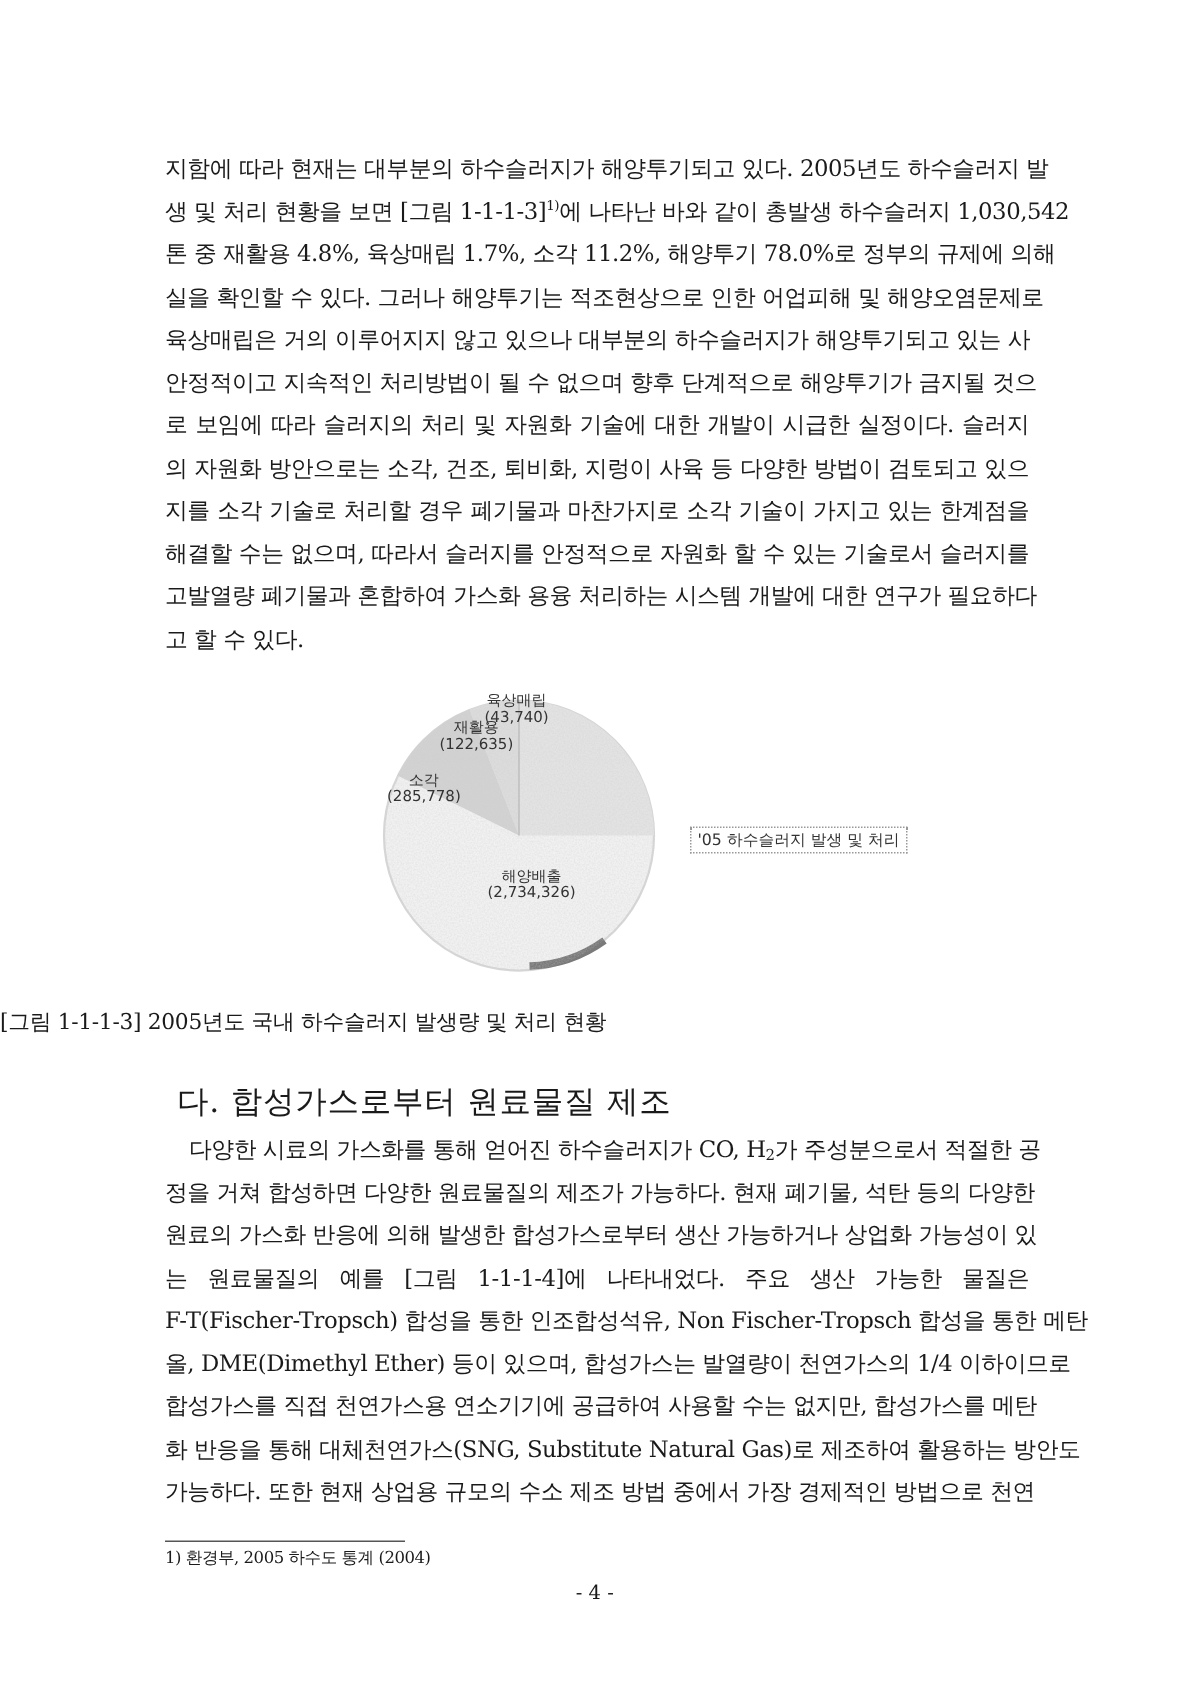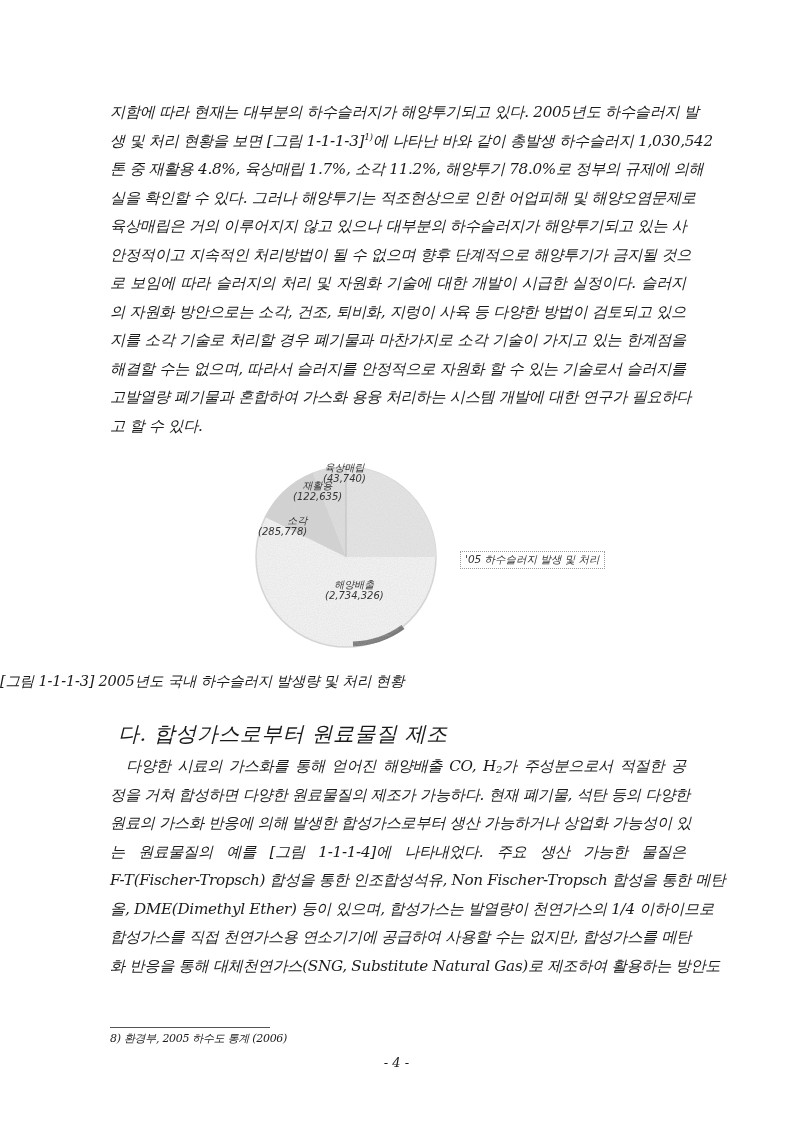--- a/index.html
+++ b/index.html
@@ -1,18 +1,18 @@
 <!DOCTYPE html>
 <html><head>
   <meta charset="utf-8">
   <style>
     html, body { margin: 0; padding: 0; background: #ffffff; }
     body { width: 793px; height: 1123px; position: relative; overflow: hidden;
            font-family: "DejaVu Serif", "Liberation Serif", serif; color: #1a1a1a; }
-    .page { position: absolute; left: 0; top: 0; width: 793px; height: 1123px; font-style: italic; }
+    .page { position: absolute; left: 0; top: 0; width: 793px; height: 1123px; }
     .para { position: absolute; left: 110px; width: 576px; font-size: 15.2px; line-height: 28.5px; }
     .para .ln { display: block; white-space: nowrap; text-align: justify; text-align-last: justify; height: 28.5px; letter-spacing: -0.3px; }
     .para .ln.last { text-align-last: left; }
     .para .ln.indent { padding-left: 16px; }
     #p1 { top: 98px; }
     .figure { position: absolute; left: 250px; top: 452px; width: 360px; height: 200px; }
     .pie-wrap { position: absolute; left: 3px; top: 10px; width: 190px; height: 190px; }
     .pie-label { position: absolute; font-family: "DejaVu Sans", "Liberation Sans", sans-serif; font-size: 10px; line-height: 11px; color: #333; text-align: center; white-space: nowrap; }
     .legend-box { position: absolute; left: 210px; top: 99px; border: 1px dotted #999; padding: 1px 4px; font-family: "DejaVu Sans", "Liberation Sans", sans-serif; font-size: 10.5px; color: #333; white-space: nowrap; }
     .caption { position: absolute; left: 0; width: 793px; top: 672px; text-align: left; font-size: 14.5px; letter-spacing: -0.2px; }
@@ -63,44 +63,45 @@
         <circle cx="93" cy="95" r="90" fill="#ffffff" opacity="0.35" filter="url(#grain)"></circle>
       </svg>
       <div class="pie-label" style="left:70px; top:0px;">
         <div>육상매립</div>
         <div>(43,740)</div>
       </div>
       <div class="pie-label" style="left:40px; top:18px;">
         <div>재활용</div>
         <div>(122,635)</div>
       </div>
-      <div class="pie-label" style="left:5px; top:53px;text-align:right;">
+      <div class="pie-label" style="left:5px; top:53px;">
         <div>소각</div>
         <div>(285,778)</div>
       </div>
       <div class="pie-label" style="left:72px; top:117px;">
         <div>해양배출</div>
         <div>(2,734,326)</div>
       </div>
     </div>
     <div class="legend-box">'05 하수슬러지 발생 및 처리</div>
   </div>
 
   <div class="caption">[그림 1-1-1-3] 2005년도 국내 하수슬러지 발생량 및 처리 현황</div>
 
   <div class="heading">다. 합성가스로부터 원료물질 제조</div>
 
   <div class="para" id="p2">
-    <span class="ln indent"><span>다양한 시료의 가스화를 통해 얻어진 해양배출 CO, H</span><sub>2</sub><span>가 주성분으로서 적절한 공</span></span>
+    <span class="ln indent"><span>다양한 시료의 가스화를 통해 얻어진 하수슬러지가 CO, H</span><sub>2</sub><span>가 주성분으로서 적절한 공</span></span>
     <span class="ln">정을 거쳐 합성하면 다양한 원료물질의 제조가 가능하다. 현재 폐기물, 석탄 등의 다양한</span>
     <span class="ln">원료의 가스화 반응에 의해 발생한 합성가스로부터 생산 가능하거나 상업화 가능성이 있</span>
     <span class="ln">는 원료물질의 예를 [그림 1-1-1-4]에 나타내었다. 주요 생산 가능한 물질은</span>
     <span class="ln">F-T(Fischer-Tropsch) 합성을 통한 인조합성석유, Non Fischer-Tropsch 합성을 통한 메탄</span>
     <span class="ln">올, DME(Dimethyl Ether) 등이 있으며, 합성가스는 발열량이 천연가스의 1/4 이하이므로</span>
     <span class="ln">합성가스를 직접 천연가스용 연소기기에 공급하여 사용할 수는 없지만, 합성가스를 메탄</span>
     <span class="ln">화 반응을 통해 대체천연가스(SNG, Substitute Natural Gas)로 제조하여 활용하는 방안도</span>
+    <span class="ln">가능하다. 또한 현재 상업용 규모의 수소 제조 방법 중에서 가장 경제적인 방법으로 천연</span>
   </div>
 
   <div class="footnote-rule"></div>
-  <div class="footnote">8) 환경부, 2005 하수도 통계 (2006)</div>
+  <div class="footnote">1) 환경부, 2005 하수도 통계 (2004)</div>
 
   <div class="page-num">- 4 -</div>
 </div>
 
 </body></html>

